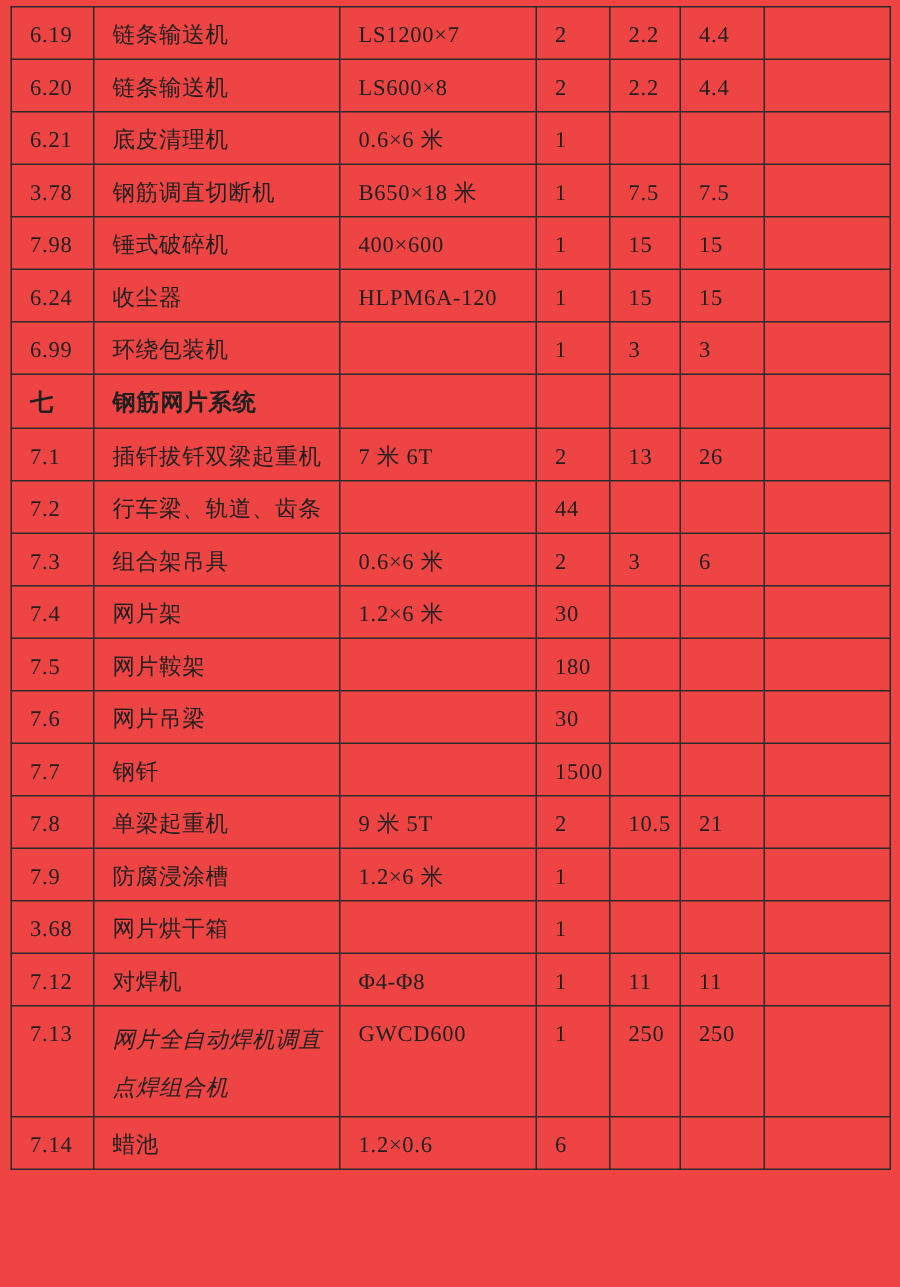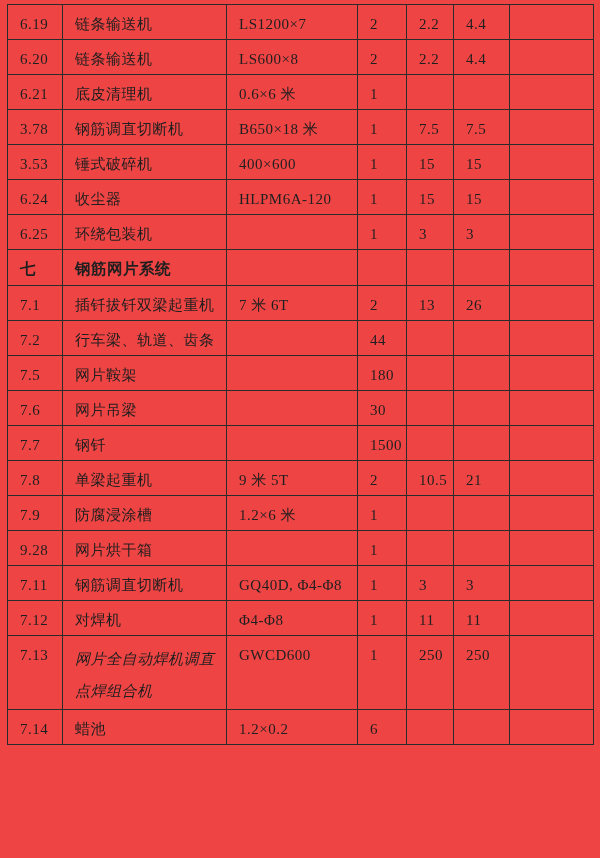--- a/index.html
+++ b/index.html
@@ -99,39 +99,39 @@
         <tr>
           <td class="cell-item-no">3.78</td>
           <td class="cell-name">钢筋调直切断机</td>
           <td class="cell-spec">B650×18 米</td>
           <td class="cell-qty">1</td>
           <td class="cell-unit-power">7.5</td>
           <td class="cell-total-power">7.5</td>
           <td class="cell-remark"></td>
         </tr>
         <tr>
-          <td class="cell-item-no">3.53</td>
+          <td class="cell-item-no">7.98</td>
           <td class="cell-name">锤式破碎机</td>
           <td class="cell-spec">400×600</td>
           <td class="cell-qty">1</td>
           <td class="cell-unit-power">15</td>
           <td class="cell-total-power">15</td>
           <td class="cell-remark"></td>
         </tr>
         <tr>
           <td class="cell-item-no">6.24</td>
           <td class="cell-name">收尘器</td>
           <td class="cell-spec">HLPM6A-120</td>
           <td class="cell-qty">1</td>
           <td class="cell-unit-power">15</td>
           <td class="cell-total-power">15</td>
           <td class="cell-remark"></td>
         </tr>
         <tr>
-          <td class="cell-item-no">6.25</td>
+          <td class="cell-item-no">6.99</td>
           <td class="cell-name">环绕包装机</td>
           <td class="cell-spec"></td>
           <td class="cell-qty">1</td>
           <td class="cell-unit-power">3</td>
           <td class="cell-total-power">3</td>
           <td class="cell-remark"></td>
         </tr>
         <tr class="section">
           <td class="cell-item-no">七</td>
           <td class="cell-name">钢筋网片系统</td>
@@ -153,20 +153,38 @@
         <tr>
           <td class="cell-item-no">7.2</td>
           <td class="cell-name">行车梁、轨道、齿条</td>
           <td class="cell-spec"></td>
           <td class="cell-qty">44</td>
           <td class="cell-unit-power"></td>
           <td class="cell-total-power"></td>
           <td class="cell-remark"></td>
         </tr>
         <tr>
+          <td class="cell-item-no">7.3</td>
+          <td class="cell-name">组合架吊具</td>
+          <td class="cell-spec">0.6×6 米</td>
+          <td class="cell-qty">2</td>
+          <td class="cell-unit-power">3</td>
+          <td class="cell-total-power">6</td>
+          <td class="cell-remark"></td>
+        </tr>
+        <tr>
+          <td class="cell-item-no">7.4</td>
+          <td class="cell-name">网片架</td>
+          <td class="cell-spec">1.2×6 米</td>
+          <td class="cell-qty">30</td>
+          <td class="cell-unit-power"></td>
+          <td class="cell-total-power"></td>
+          <td class="cell-remark"></td>
+        </tr>
+        <tr>
           <td class="cell-item-no">7.5</td>
           <td class="cell-name">网片鞍架</td>
           <td class="cell-spec"></td>
           <td class="cell-qty">180</td>
           <td class="cell-unit-power"></td>
           <td class="cell-total-power"></td>
           <td class="cell-remark"></td>
         </tr>
         <tr>
           <td class="cell-item-no">7.6</td>
@@ -198,35 +216,26 @@
         <tr>
           <td class="cell-item-no">7.9</td>
           <td class="cell-name">防腐浸涂槽</td>
           <td class="cell-spec">1.2×6 米</td>
           <td class="cell-qty">1</td>
           <td class="cell-unit-power"></td>
           <td class="cell-total-power"></td>
           <td class="cell-remark"></td>
         </tr>
         <tr>
-          <td class="cell-item-no">9.28</td>
+          <td class="cell-item-no">3.68</td>
           <td class="cell-name">网片烘干箱</td>
           <td class="cell-spec"></td>
           <td class="cell-qty">1</td>
           <td class="cell-unit-power"></td>
           <td class="cell-total-power"></td>
-          <td class="cell-remark"></td>
-        </tr>
-        <tr>
-          <td class="cell-item-no">7.11</td>
-          <td class="cell-name">钢筋调直切断机</td>
-          <td class="cell-spec">GQ40D, Φ4-Φ8</td>
-          <td class="cell-qty">1</td>
-          <td class="cell-unit-power">3</td>
-          <td class="cell-total-power">3</td>
           <td class="cell-remark"></td>
         </tr>
         <tr>
           <td class="cell-item-no">7.12</td>
           <td class="cell-name">对焊机</td>
           <td class="cell-spec">Φ4-Φ8</td>
           <td class="cell-qty">1</td>
           <td class="cell-unit-power">11</td>
           <td class="cell-total-power">11</td>
           <td class="cell-remark"></td>
@@ -236,21 +245,21 @@
           <td class="cell-name">网片全自动焊机调直点焊组合机</td>
           <td class="cell-spec">GWCD600</td>
           <td class="cell-qty">1</td>
           <td class="cell-unit-power">250</td>
           <td class="cell-total-power">250</td>
           <td class="cell-remark"></td>
         </tr>
         <tr>
           <td class="cell-item-no">7.14</td>
           <td class="cell-name">蜡池</td>
-          <td class="cell-spec">1.2×0.2</td>
+          <td class="cell-spec">1.2×0.6</td>
           <td class="cell-qty">6</td>
           <td class="cell-unit-power"></td>
           <td class="cell-total-power"></td>
           <td class="cell-remark"></td>
         </tr>
       </tbody>
   </table>
 </div>
 
 </body></html>

